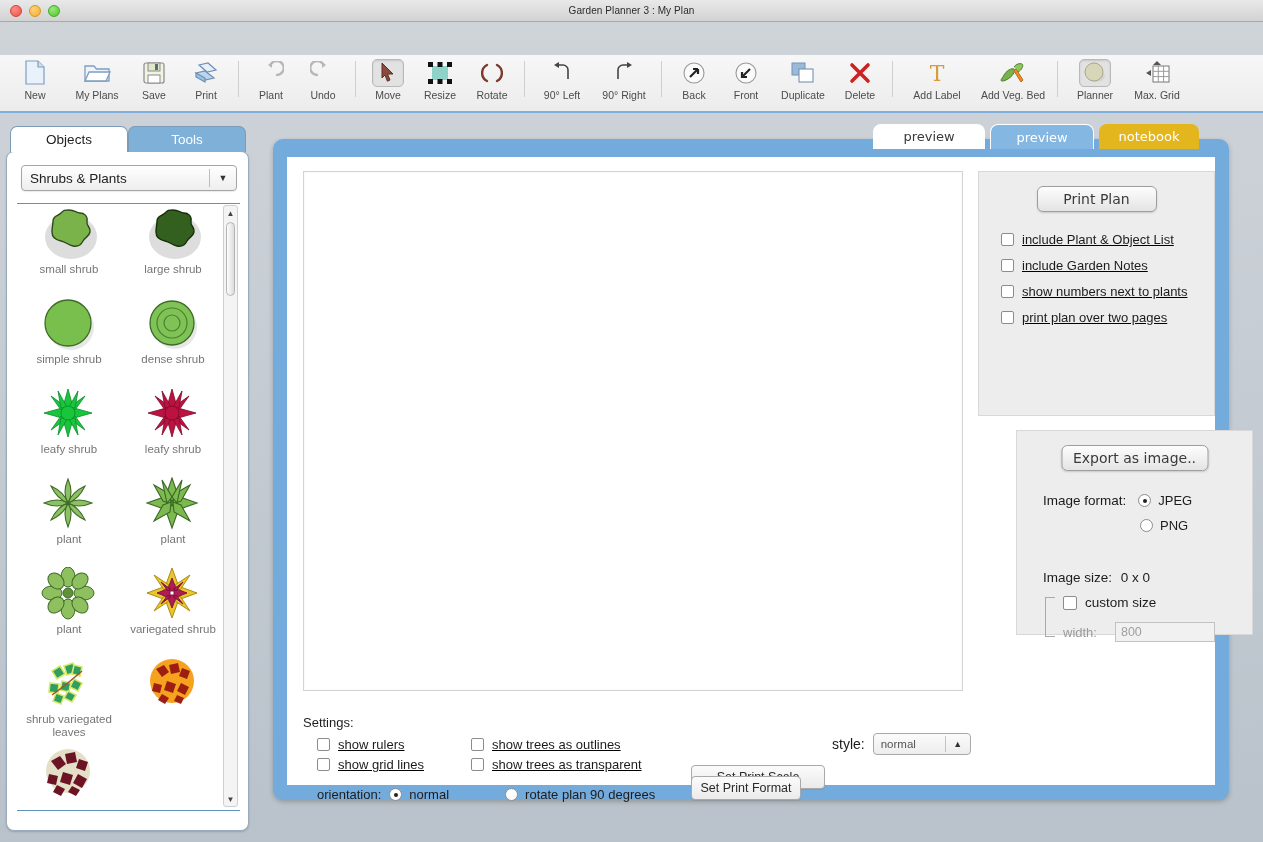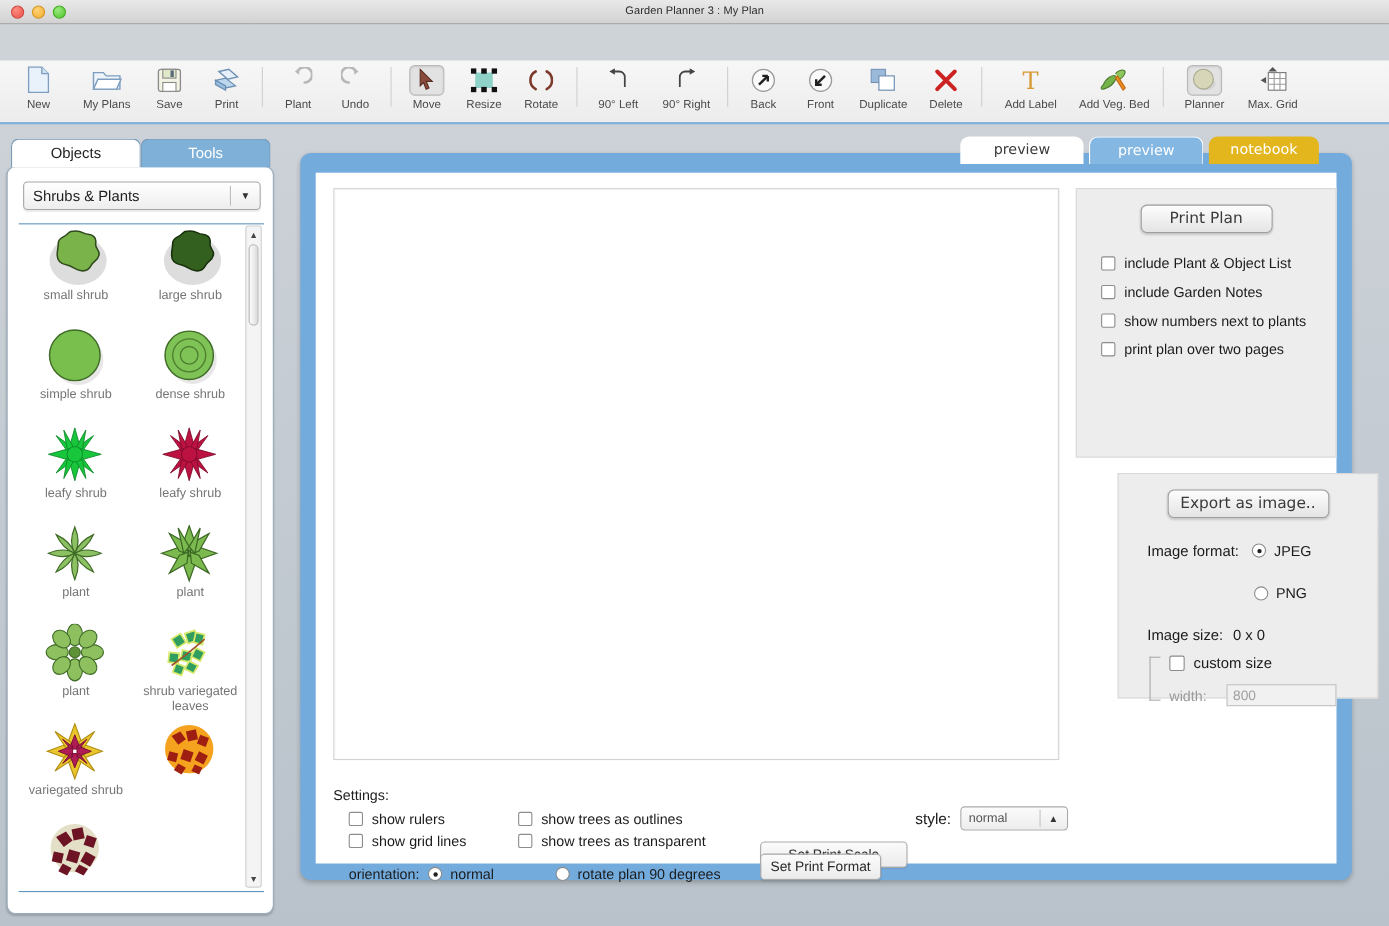--- a/index.html
+++ b/index.html
@@ -165,21 +165,21 @@
   }
 
   .canvaswrap { position:absolute; left:16px; top:14px; width:660px; height:520px; }
   .canvas {
     width:660px; height:520px; background:#ffffff;
     border:1px solid #d3d3d3; box-shadow: inset 0 0 0 1px #fafafa;
   }
 
   .settings { position:absolute; left:16px; top:558px; width:690px; }
   .settings .stitle { font-size:13px; color:#1e1e1e; margin-bottom:7px; }
-  .cbrow { display:flex; align-items:center; margin-bottom:5px; }
+  .cbrow { display:flex; align-items:center; margin-bottom:5px;text-decoration:underline; }
   .cb {
     width:13px; height:13px; background:#ffffff; border:1px solid #8c8c8c; border-radius:2px;
     margin-right:8px; flex:none;
   }
   .cb-lbl { font-size:13px; color:#1c1c1c; }
   .radio {
     width:13px; height:13px; border-radius:50%; background:#ffffff;
     border:1px solid #8c8c8c; margin-right:7px; flex:none; position:relative;
   }
   .radio.on::after {
@@ -224,21 +224,21 @@
     display:flex; align-items:center; justify-content:center;
     font-size:14px; color:#3a3a3a; font-family:"DejaVu Sans", sans-serif;
     box-shadow: 0 1px 2px rgba(0,0,0,.16);
   }
   .bigbtn.export { width:147px; }
   .optlist { position:absolute; left:22px; top:60px; width:210px; }
   .optlist .cbrow { margin-bottom:11px; }
   .optlist .cbrow.gap { margin-top:10px; }
   .fmtrow { position:absolute; left:26px; top:62px; display:flex; align-items:center; }
   .fmtrow .flbl { font-size:13.5px; color:#1b1b1b; margin-right:12px; }
-  .fmtopt2 { position:absolute; left:123px; top:87px; display:flex; align-items:center;margin-top:14px; }
+  .fmtopt2 { position:absolute; left:123px; top:87px; display:flex; align-items:center; }
   .imgsize { position:absolute; left:26px; top:139px; font-size:13.5px; color:#1b1b1b; }
   .customwrap { position:absolute; left:28px; top:164px; width:190px; }
   .bracket { position:absolute; left:0; top:2px; width:10px; height:40px; border-left:1px solid #aaa; border-top:1px solid #aaa; border-bottom:1px solid #aaa; }
   .customrow { position:absolute; left:18px; top:0; display:flex; align-items:center; }
   .customrow .cb { width:14px; height:14px; }
   .customrow .cb-lbl { font-size:13.5px; }
   .widthrow { position:absolute; left:18px; top:27px; display:flex; align-items:center;gap:12px; }
   .widthrow .wlbl { font-size:13px; color:#9a9a9a; margin-right:6px; }
   .widthinput {
     width:100px; height:20px; background:#f1f1f1; border:1px solid #c2c2c2;
@@ -621,39 +621,20 @@
                     <ellipse cx="16" cy="0" rx="10" ry="7"></ellipse>
                 <ellipse cx="-12" cy="-12" rx="9" ry="7" transform="rotate(45 -12 -12)"></ellipse>
                 <ellipse cx="12" cy="-12" rx="9" ry="7" transform="rotate(-45 12 -12)"></ellipse>
                 <ellipse cx="-12" cy="12" rx="9" ry="7" transform="rotate(-45 -12 12)"></ellipse>
                 <ellipse cx="12" cy="12" rx="9" ry="7" transform="rotate(45 12 12)"></ellipse>
                 <circle cx="0" cy="0" r="5" fill="#5f9138"></circle>
                   </g>
                 </svg>
             </div>
             <div class="obj-lbl">plant</div>
-          </div>
-
-          <div class="obj-cell">
-            <div class="obj-ic">
-              <svg width="62" height="54" viewBox="0 0 62 54">
-                  <g fill="#2f9e5e" stroke="#d8e86a" stroke-width="1.6">
-                <path d="M14 14 l8 -5 5 8 -8 5z"></path>
-                    <path d="M26 9 l9 -3 3 9 -9 3z"></path>
-                    <path d="M36 8 l8 2 -2 9 -8 -2z"></path>
-                <path d="M12 26 l9 1 -1 9 -9 -1z"></path>
-                    <path d="M24 24 l9 2 -2 9 -9 -2z"></path>
-                    <path d="M36 22 l8 4 -4 8 -8 -4z"></path>
-                <path d="M18 36 l8 3 -3 8 -8 -3z"></path>
-                    <path d="M30 34 l8 4 -4 7 -8 -4z"></path>
-                  </g>
-                <path d="M14 38 Q28 28 44 14" stroke="#a0522d" stroke-width="1.4" fill="none"></path>
-                </svg>
-            </div>
-            <div class="obj-lbl">shrub variegated leaves</div>
           </div>
 
           <div class="obj-cell">
             <div class="obj-ic">
               <svg width="62" height="54" viewBox="0 0 62 54">
                   <g transform="translate(30,26)">
                 <g fill="#e8c62c" stroke="#b08c12" stroke-width="1">
                   <path d="M0 -25 L7 -6 L-7 -6z"></path>
                       <path d="M0 25 L7 6 L-7 6z"></path>
                       <path d="M-25 0 L-6 7 L-6 -7z"></path>
@@ -675,20 +656,39 @@
                     </g>
                   </g>
                 </svg>
             </div>
             <div class="obj-lbl">variegated shrub</div>
           </div>
 
           <div class="obj-cell">
             <div class="obj-ic">
               <svg width="62" height="54" viewBox="0 0 62 54">
+                  <g fill="#2f9e5e" stroke="#d8e86a" stroke-width="1.6">
+                <path d="M14 14 l8 -5 5 8 -8 5z"></path>
+                    <path d="M26 9 l9 -3 3 9 -9 3z"></path>
+                    <path d="M36 8 l8 2 -2 9 -8 -2z"></path>
+                <path d="M12 26 l9 1 -1 9 -9 -1z"></path>
+                    <path d="M24 24 l9 2 -2 9 -9 -2z"></path>
+                    <path d="M36 22 l8 4 -4 8 -8 -4z"></path>
+                <path d="M18 36 l8 3 -3 8 -8 -3z"></path>
+                    <path d="M30 34 l8 4 -4 7 -8 -4z"></path>
+                  </g>
+                <path d="M14 38 Q28 28 44 14" stroke="#a0522d" stroke-width="1.4" fill="none"></path>
+                </svg>
+            </div>
+            <div class="obj-lbl">shrub variegated leaves</div>
+          </div>
+
+          <div class="obj-cell">
+            <div class="obj-ic">
+              <svg width="62" height="54" viewBox="0 0 62 54">
                   <g transform="translate(30,24)">
                 <circle r="22" fill="#f5a21e"></circle>
                 <g fill="#9e1f12">
                   <path d="M-16 -12 l8 -4 5 7 -7 5z"></path>
                       <path d="M-3 -16 l9 -2 2 9 -9 2z"></path>
                       <path d="M10 -13 l8 3 -3 8 -8 -3z"></path>
                   <path d="M-18 2 l8 2 -2 8 -8 -2z"></path>
                       <path d="M-5 0 l9 3 -3 9 -9 -3z"></path>
                       <path d="M9 2 l8 4 -4 8 -8 -4z"></path>
                   <path d="M-10 13 l7 4 -4 6 -7 -4z"></path>

